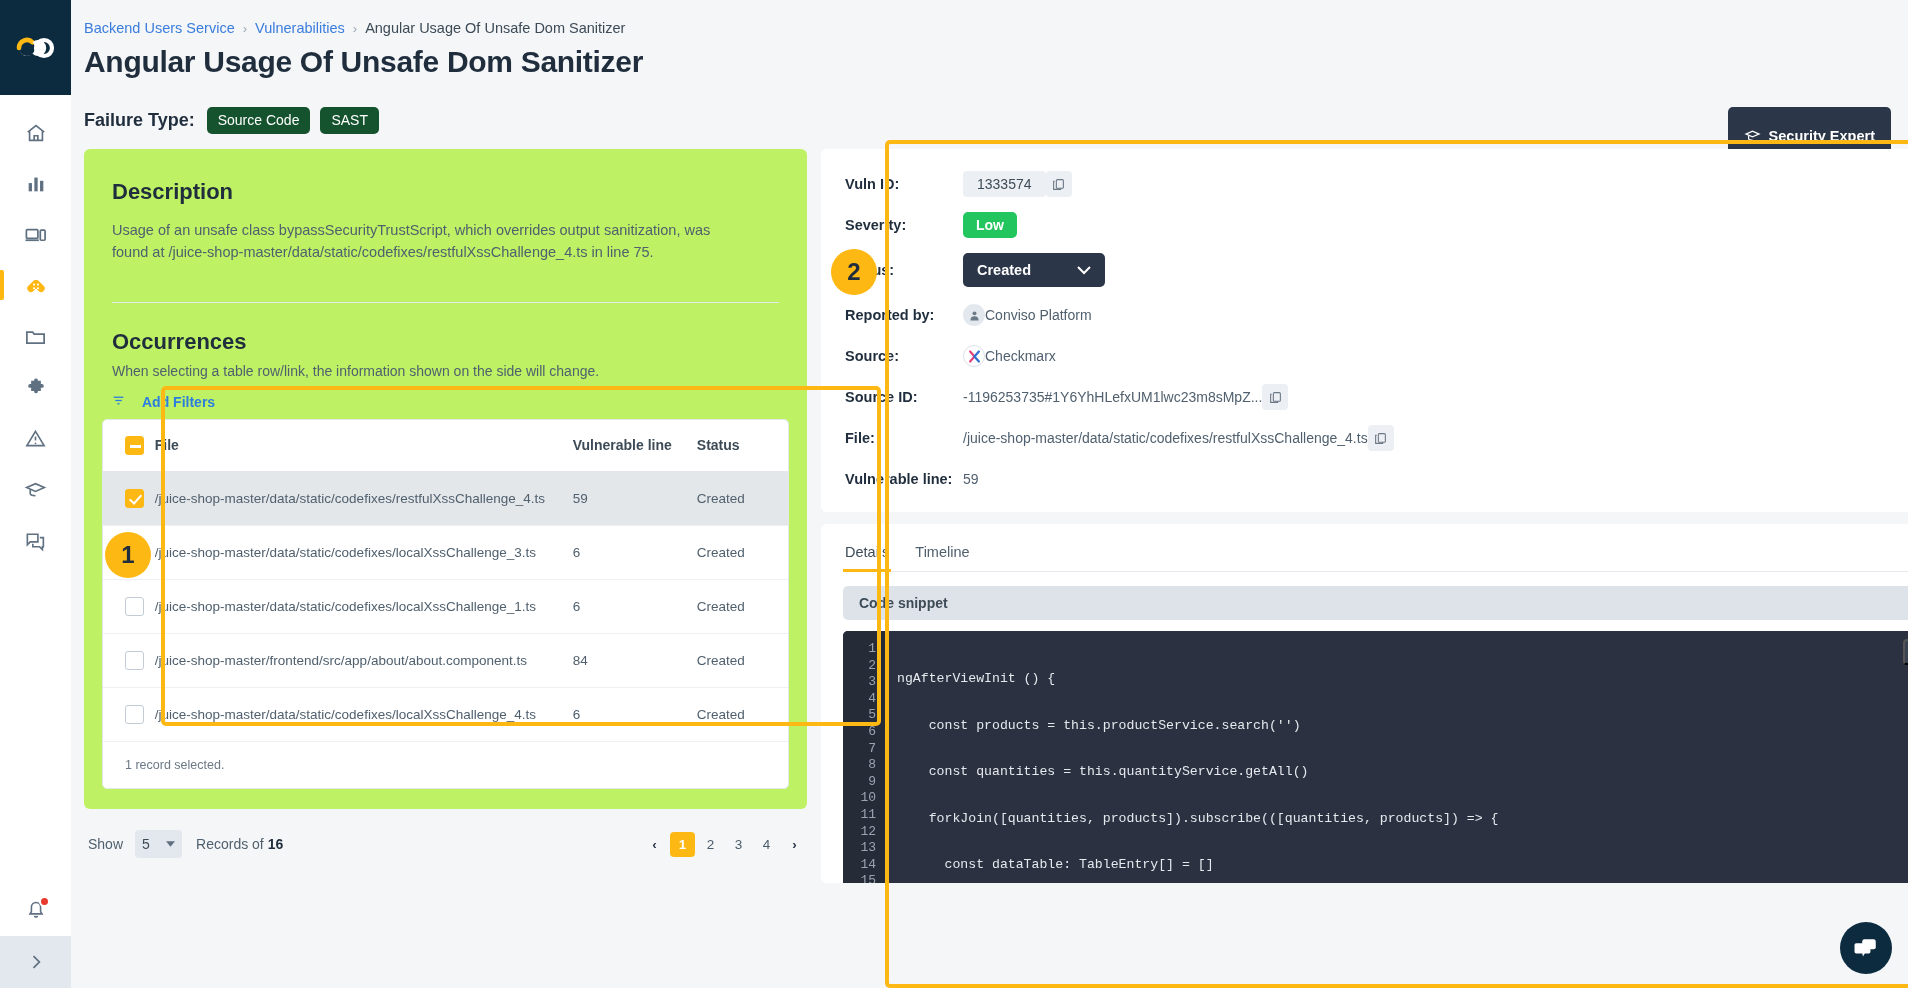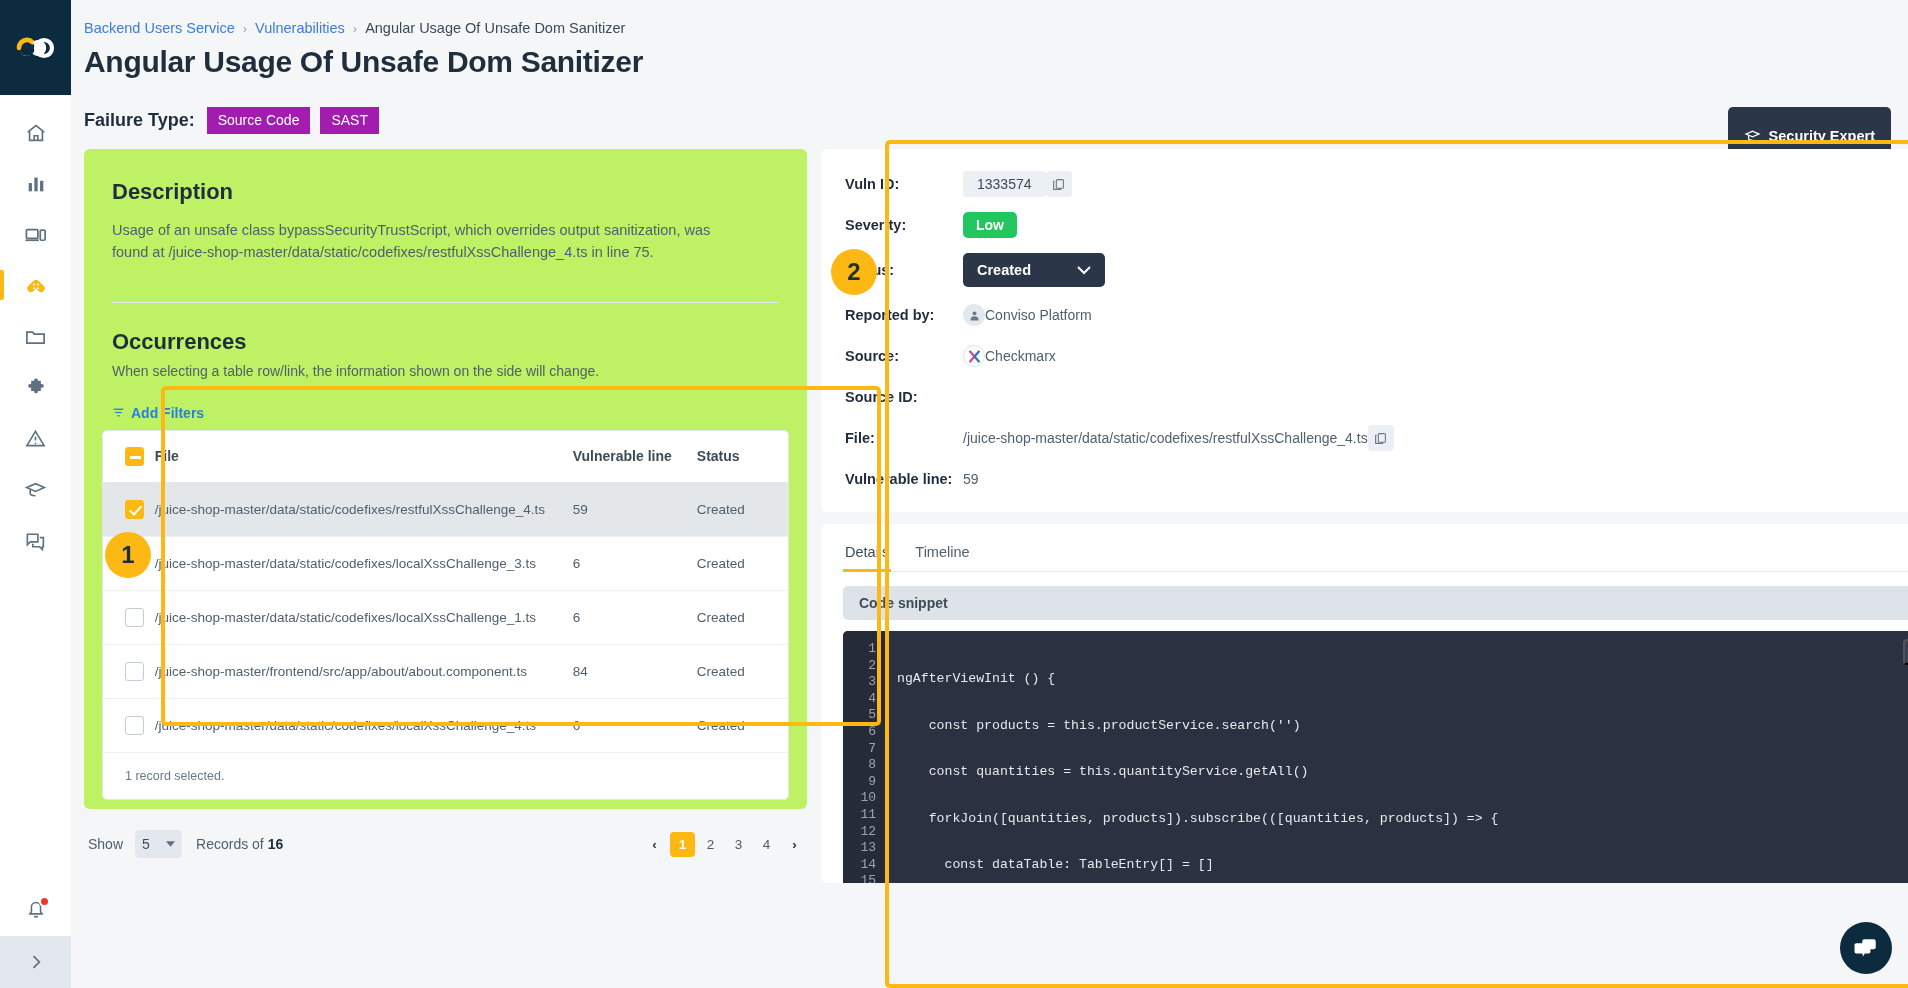--- a/index.html
+++ b/index.html
@@ -54,21 +54,21 @@
   .page-title {
     position: absolute; left: 13px; top: 45px;
     font-size: 30px; font-weight: bold; color: #1f2d3d; letter-spacing: -0.3px;
   }
 
   .failure-row {
     position: absolute; left: 13px; top: 107px; display: flex; align-items: center; gap: 10px;
   }
   .failure-label { font-size: 18px; font-weight: bold; color: #1f2d3d; margin-right: 2px;}
   .chip {
-    background: #a21caf; color: #fff; font-size: 14px; border-radius: 0;
+    background: #14532d; color: #fff; font-size: 14px; border-radius: 5px;
     padding: 6px 11px 7px; line-height: 1; cursor: pointer;
   }
   .learn-btn {
     background: #eceff3; color: #1f2d3d; font-size: 14.5px; font-weight: bold;
     border-radius: 5px; padding: 8px 14px; display: flex; align-items: center;
     gap: 8px; cursor: pointer; border: none;
   }
   .sec-expert {
     position: absolute; right: 17px; top: 107px; background: #2b3648; color: #fff;
     border: none; border-radius: 5px; font-size: 14.5px; font-weight: bold;
@@ -83,22 +83,22 @@
   .sec-title { font-size: 22px; font-weight: bold; color: #1f2d3d; }
   .desc-block { padding: 30px 28px 0 28px; }
   .desc-text {
     margin-top: 14px; font-size: 14.5px; color: #50606e; line-height: 1.55;
     max-width: 600px;
   }
   .divider { height: 1px; background: #e6eaee; margin: 38px 28px 0; }
   .occ-block { padding: 26px 28px 0 28px; }
   .occ-sub { margin-top: 8px; font-size: 14px; color: #50606e; }
   .add-filters {
-    margin-top: 26px; font-size: 14px; font-weight: bold; color: #2b7de0;
-    display: flex; align-items: center; gap: 6px; cursor: pointer; width: max-content;
+    margin-top: 15px; font-size: 14px; font-weight: bold; color: #2b7de0;
+    display: flex; gap: 17px; cursor: pointer; width: max-content;
   }
 
   .table-wrap {
     margin: 9px 18px 0 18px; border: 1px solid #e3e7eb; border-radius: 5px;
     overflow: hidden; background: #fff;
   }
   table { border-collapse: collapse; width: 100%; }
   th {
     text-align: left; font-size: 14px; font-weight: bold; color: #3d4b57;
     padding: 16px 0; border-bottom: 1px solid #e3e7eb;
@@ -516,20 +516,29 @@
                 <path d="M5 4l7 8-7 8" stroke="#e0457b" stroke-width="3.6" fill="none" stroke-linecap="round"></path>
                 <path d="M19 4l-7 8 7 8" stroke="#2f6fd0" stroke-width="3.6" fill="none" stroke-linecap="round"></path>
               </svg>
             </span>
             <span>Checkmarx</span>
           </div>
         </div>
 
         <div class="kv">
           <div class="k">Source ID:</div>
+          <div class="v">
+            <span>-1196253735#1Y6YhHLefxUM1lwc23m8sMpZ...</span>
+            <button class="copy-btn">
+              <svg width="13" height="13" viewBox="0 0 24 24" fill="none" stroke="#6b7885" stroke-width="2">
+                <rect x="8" y="3" width="13" height="16" rx="2"></rect>
+                  <path d="M16 19v2H3V6h2"></path>
+              </svg>
+            </button>
+          </div>
         </div>
 
         <div class="kv">
           <div class="k">File:</div>
           <div class="v">
             <span class="file-val">/juice-shop-master/data/static/codefixes/restfulXssChallenge_4.ts</span>
             <button class="copy-btn">
               <svg width="13" height="13" viewBox="0 0 24 24" fill="none" stroke="#6b7885" stroke-width="2">
                 <rect x="8" y="3" width="13" height="16" rx="2"></rect>
                   <path d="M16 19v2H3V6h2"></path>

